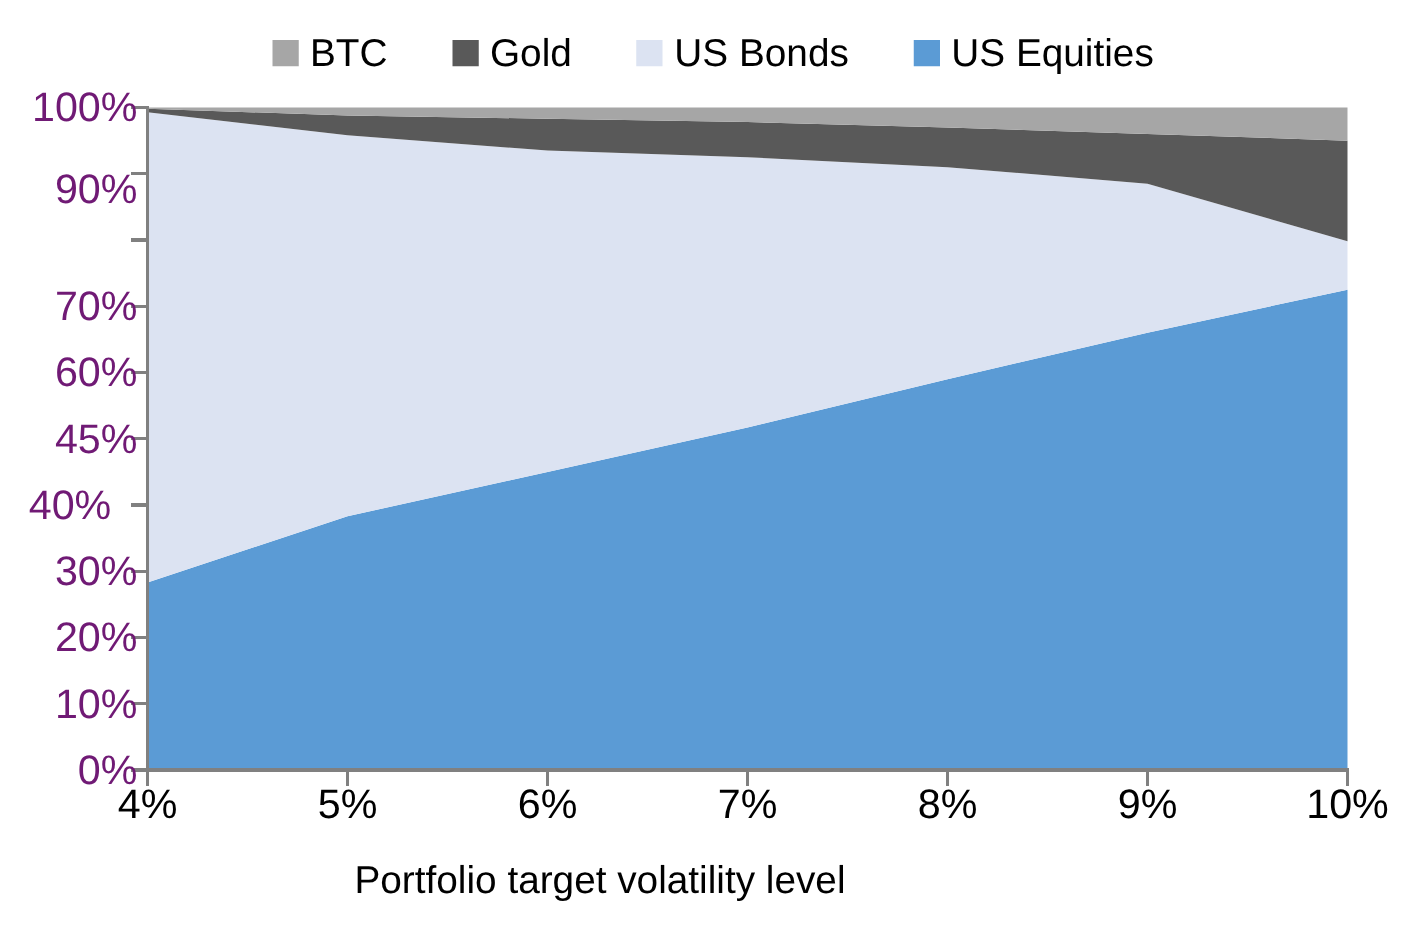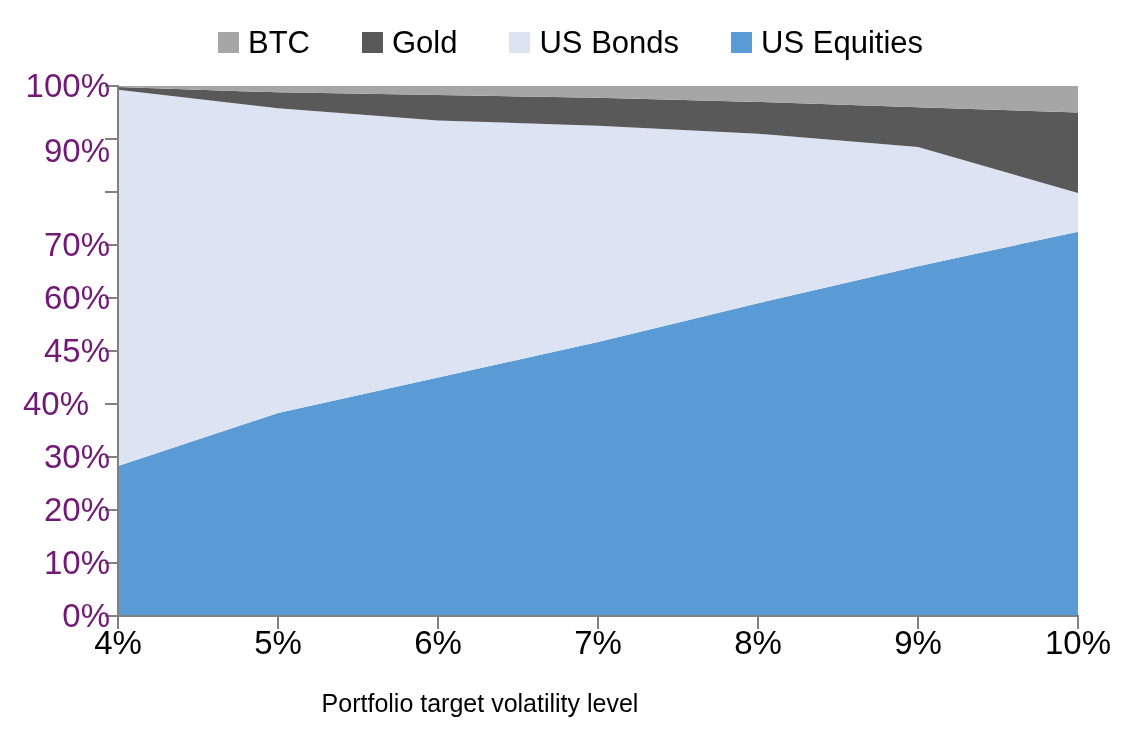--- a/index.html
+++ b/index.html
@@ -101,21 +101,21 @@
     color: #000000;
     white-space: nowrap;
   }
 
   #x-axis-title {
     position: absolute;
     left: 0;
     top: 688px;
     width: 960px;
     text-align: center;
-    font-size: 25px;
+    font-size: 31px;
     line-height: 31px;
     color: #000000;
   }
 </style>
 </head>
 <body>
 
 <div id="chart-root">
 
   <div id="legend">

